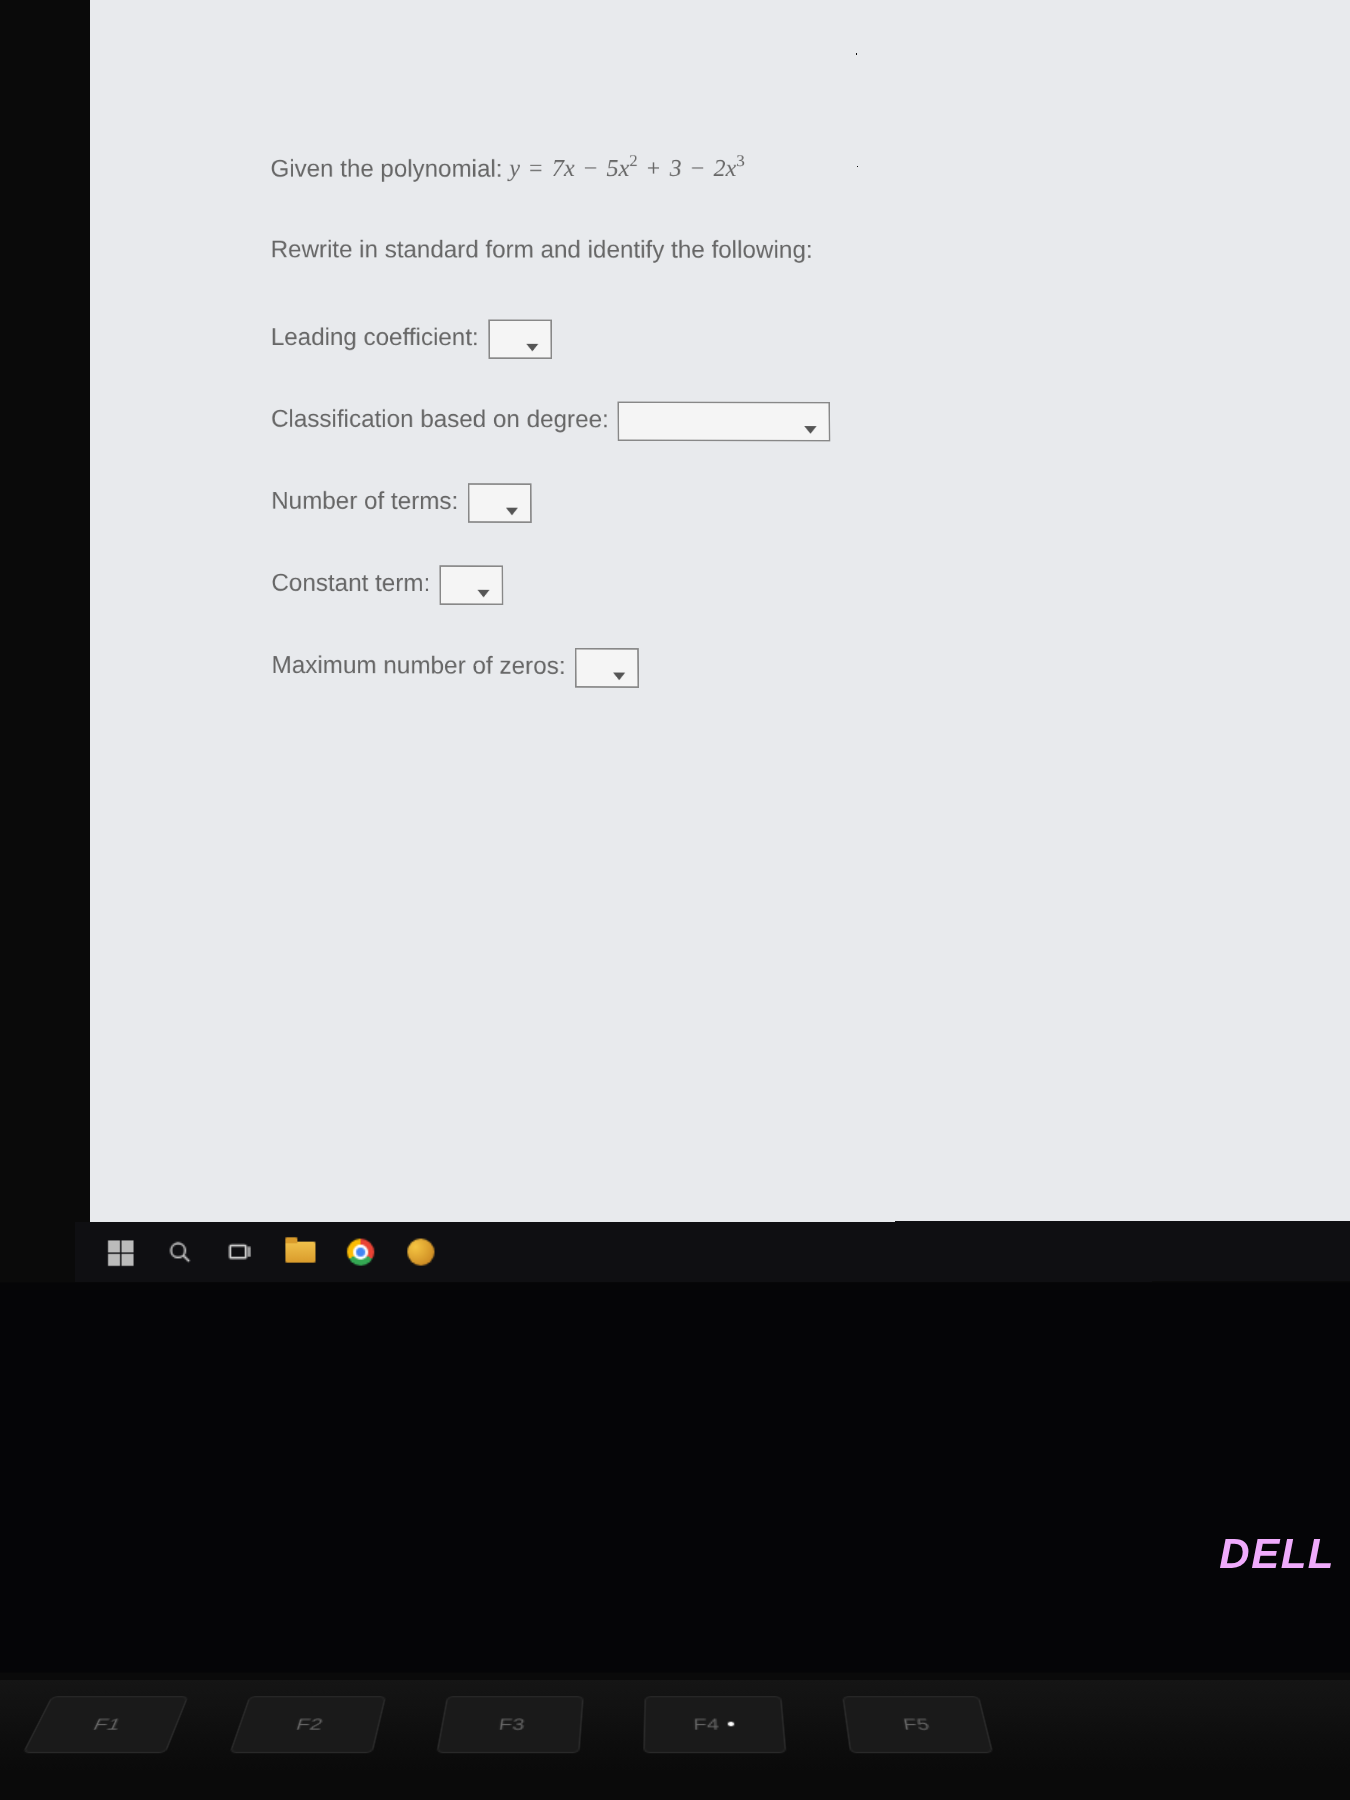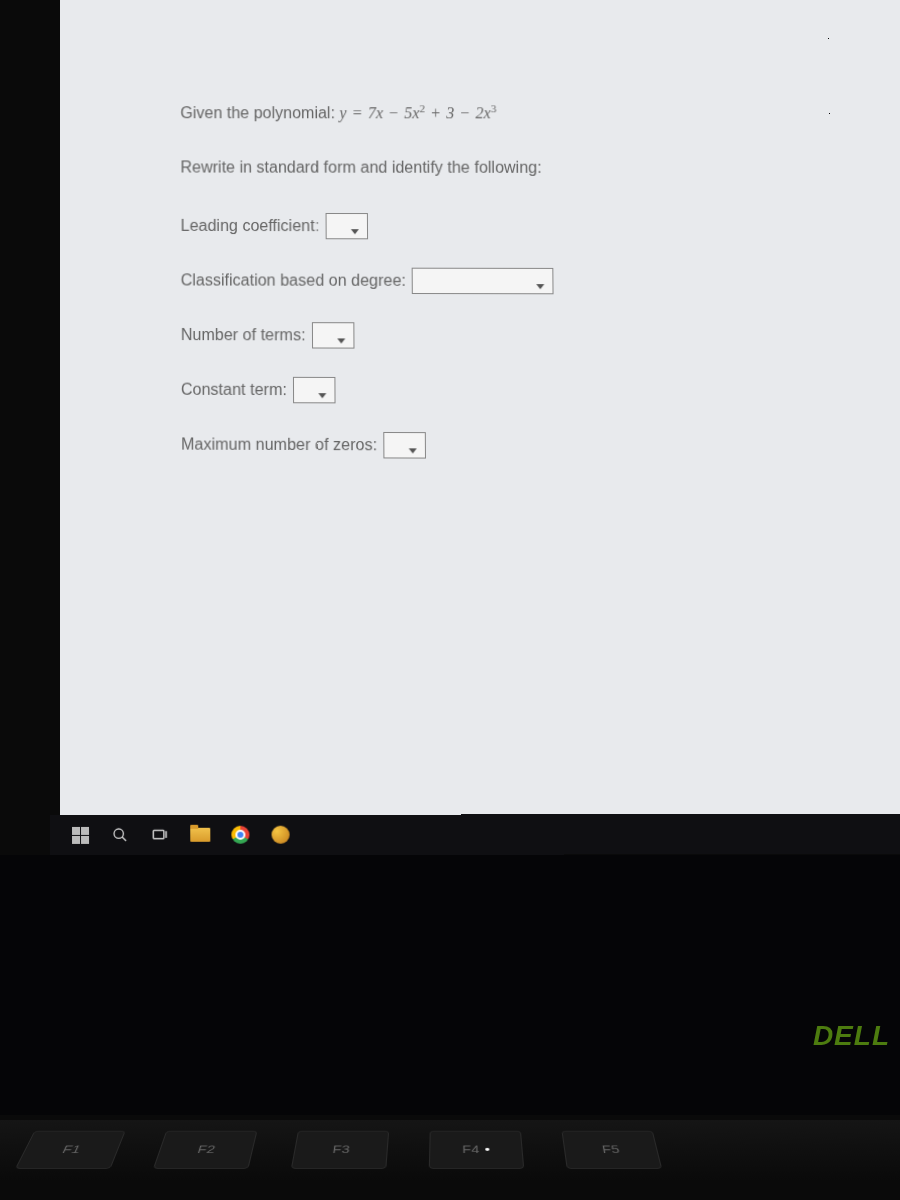--- a/index.html
+++ b/index.html
@@ -160,21 +160,21 @@
       display: flex;
       align-items: center;
       justify-content: center;
       font-family: Arial, sans-serif;
     }
     .key .dot { width:4px; height:4px; border-radius:50%; background:#fff; margin-left:6px; }
     .brand {
       position: absolute;
       top: 1020px;
       right: 10px;
-      color: #4d7c0f;
+      color: #f0abfc;
       font-size: 28px;
       font-weight: bold;
       font-style: italic;
       letter-spacing: 1px;
     }
     .bezel-dark {
       position: absolute;
       top: 855px;
       left: 0;
       width: 900px;

